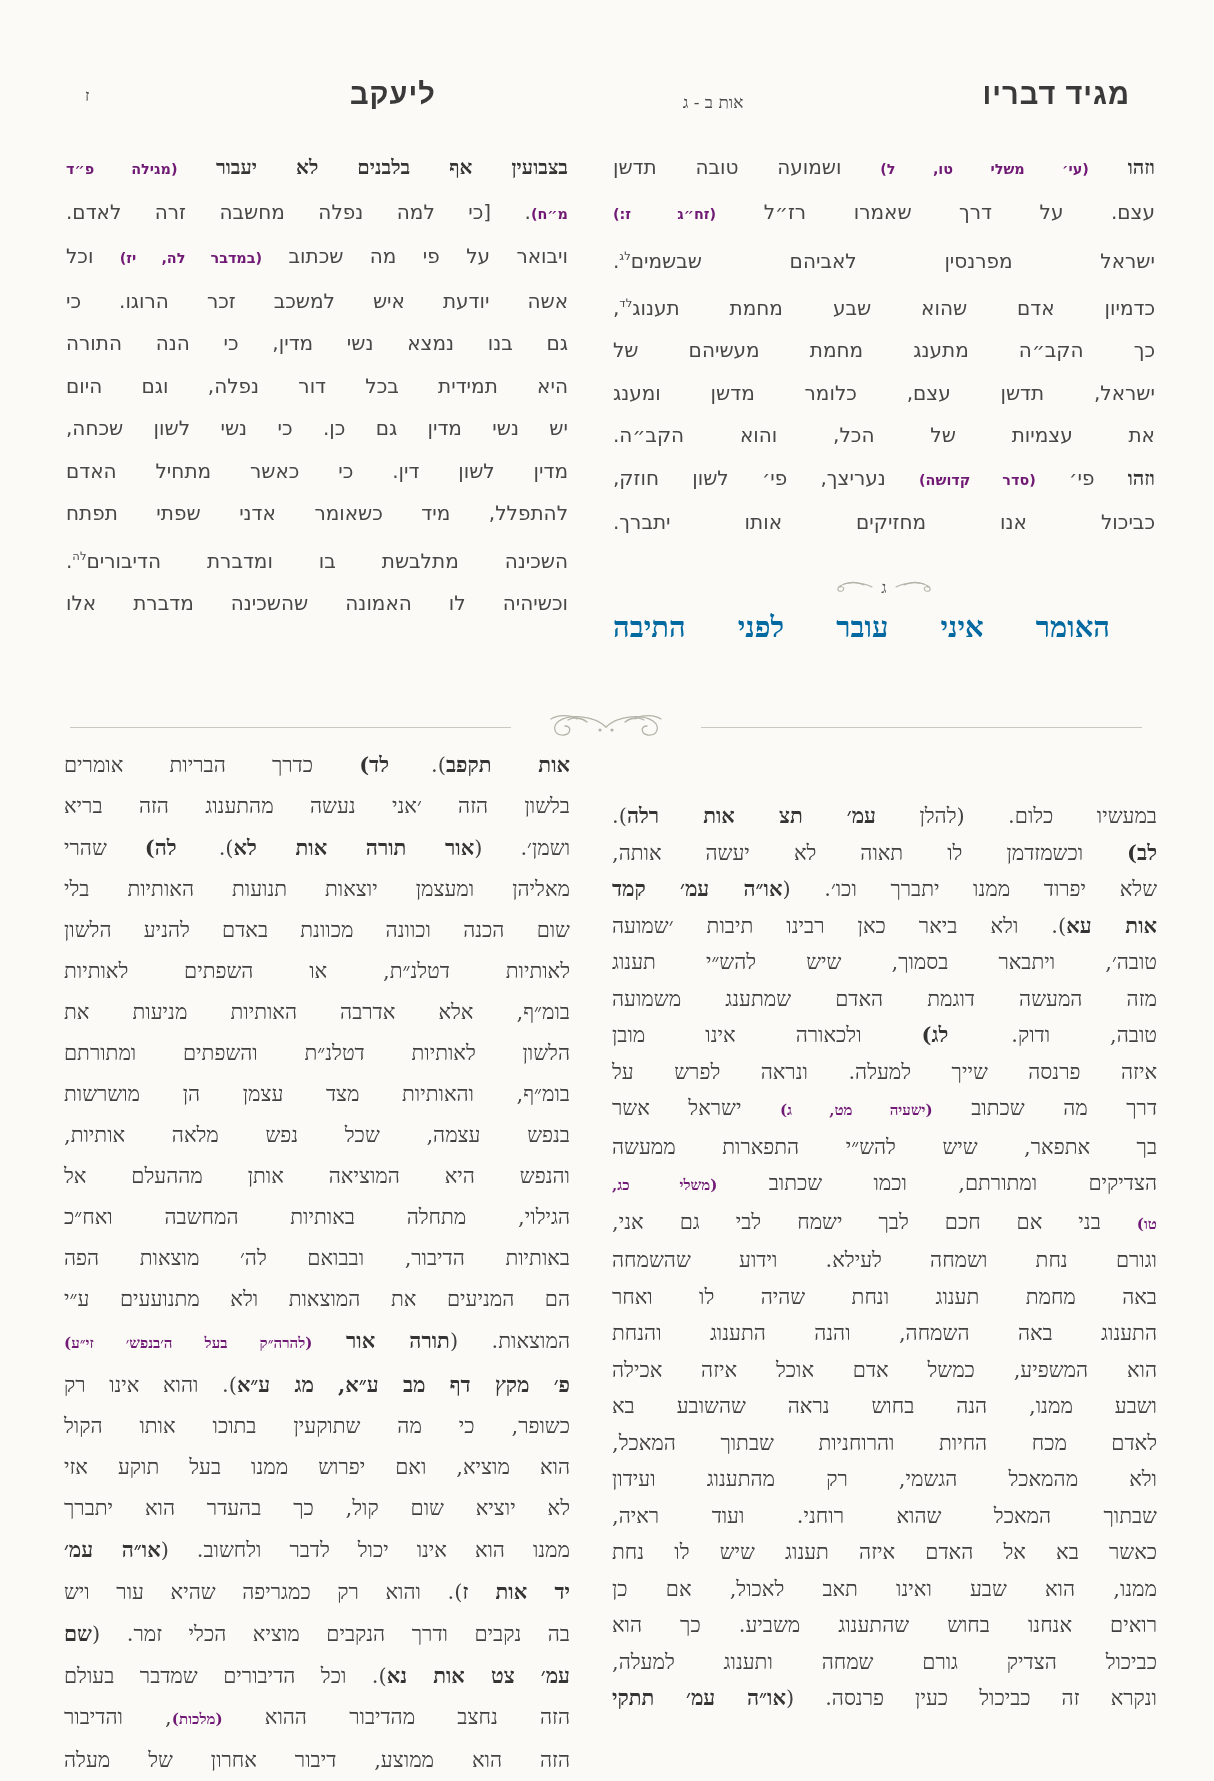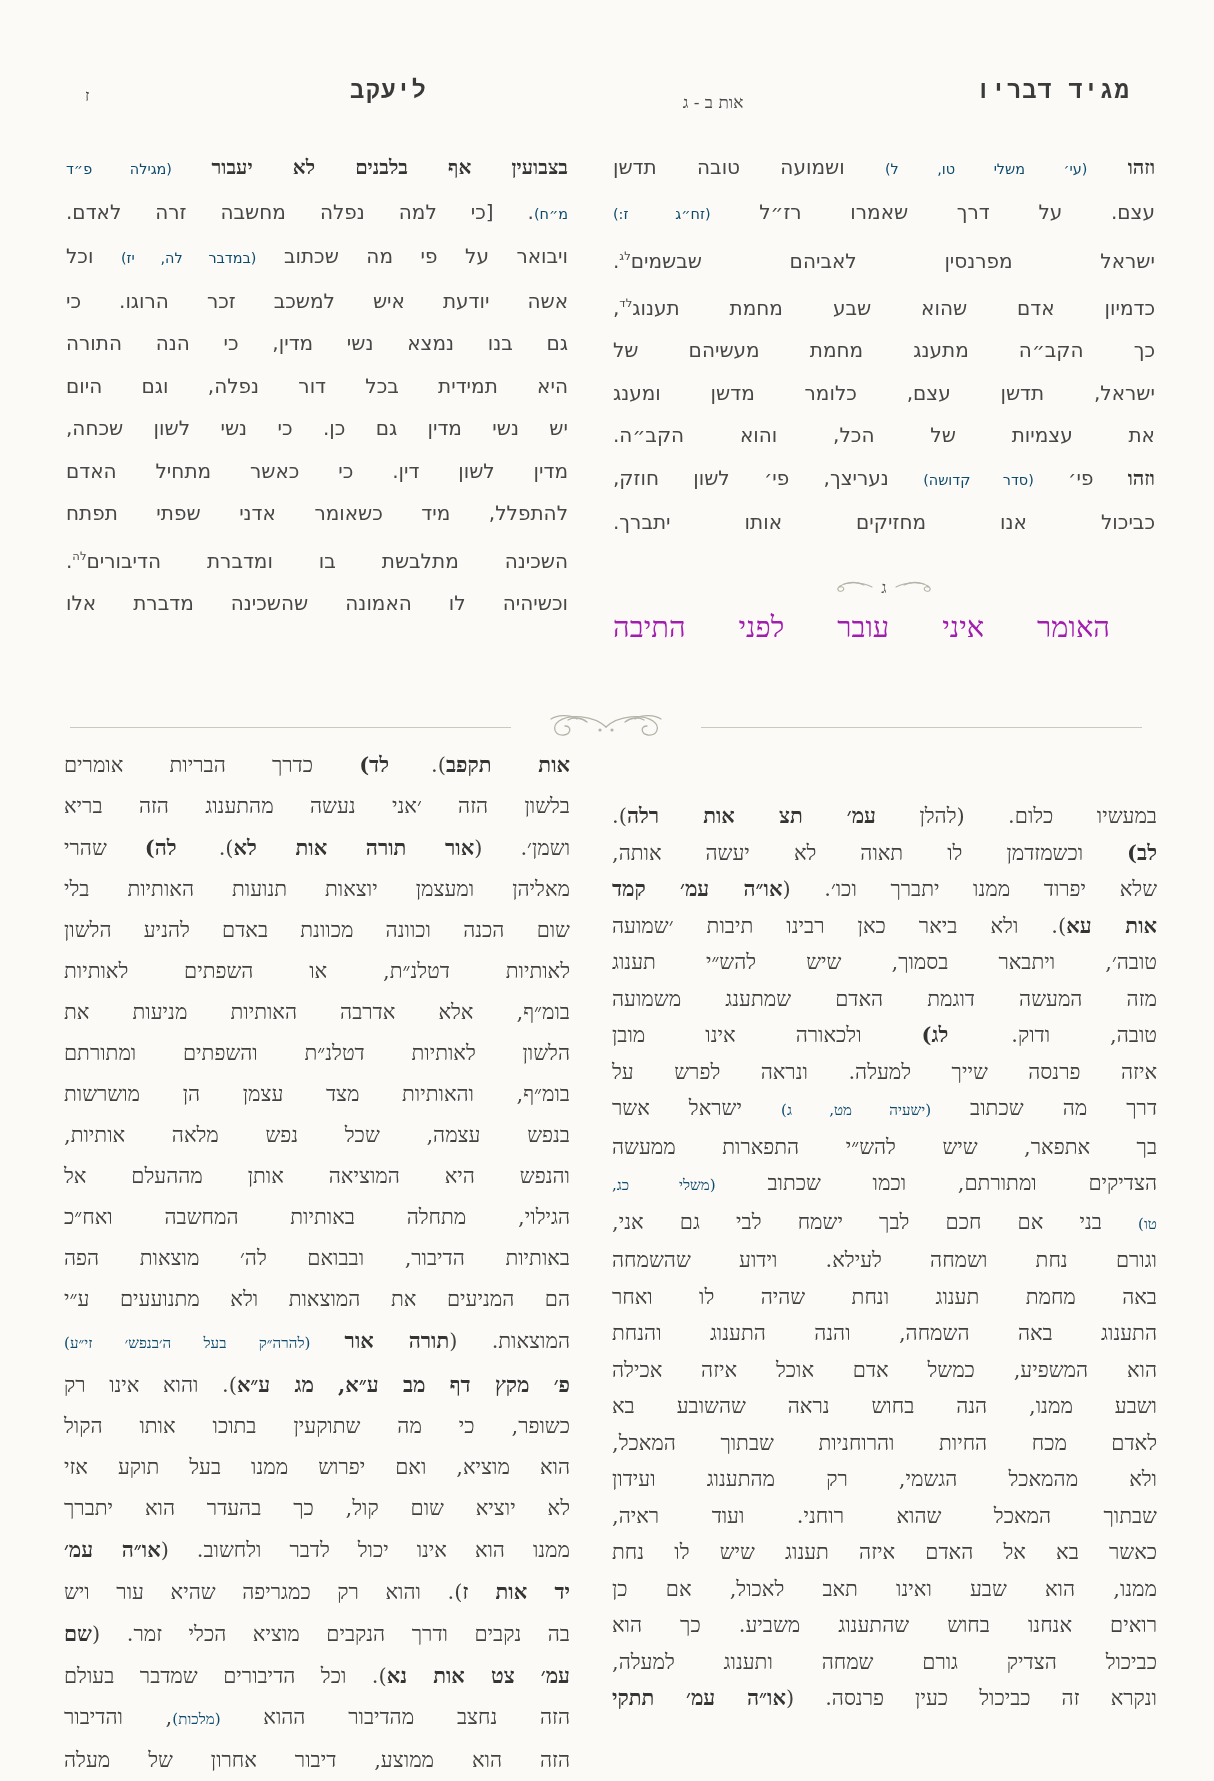--- a/index.html
+++ b/index.html
@@ -12,23 +12,23 @@
     width: 1214px;
     height: 1781px;
     background: #fbfaf6;
     overflow: hidden;
     direction: rtl;
     color: #3e3e3e;
   }
   
   .hdr-item { position: absolute; top: 78px; }
   .title {
-    font-family: Liberation Mono, monospace;
+    font-family: Liberation Sans, sans-serif;
     font-weight: bold;
-    font-size: 24px;
+    font-size: 29px;
     color: #3a3a3a;
     letter-spacing: 1px;
   }
   .hdr-right { right: 84px; }
   .hdr-left  { left: 350px; }
   .hdr-range {
     position: absolute; top: 92px; left: 648px; width: 130px;
     text-align: center;
     font-family: "DejaVu Serif", serif;
     font-size: 17px; color: #4a4a4a;
@@ -58,43 +58,43 @@
   }
   .top-right { left: 613px; top: 146px; width: 542px; }
   .top-left  { left: 66px;  top: 146px; width: 502px; }
   .bot-right { left: 612px; top: 758px; width: 545px; line-height: 36.5px; margin-top: 40px; }
   .bot-left  { left: 64px;  top: 744px; width: 506px; line-height: 41px; }
   .b {
     font-weight: bold;
     font-family: "DejaVu Serif", serif;
     color: #343434;
   }
-  .sm { font-size: 0.72em; color: #0c4a6e; }
+  .sm { font-size: 0.72em; color: #701a75; font-weight: bold; }
   .sup {
     font-size: 0.58em;
     vertical-align: super;
     color: #4c4c4c;
   }
   
   .chap-orn {
     position: absolute; left: 613px; top: 572px; width: 542px; height: 30px;
     display: flex; align-items: center; justify-content: center; gap: 7px;
   }
   .orn-letter {
     font-family: "DejaVu Serif", serif;
     font-size: 16px; color: #565656;
   }
   .flip { transform: scaleX(-1); }
   .chap-heading {
     position: absolute; left: 613px; top: 610px; width: 497px;
     padding-right: 45px;
     font-family: "DejaVu Serif", serif;
-    font-weight: normal;
+    font-weight: bold;
     font-size: 29px;
-    color: #a21caf;
+    color: #0369a1;
     text-align: justify;
     text-align-last: justify;
     white-space: nowrap;
   }
   
   .divider {
     position: absolute; left: 70px; top: 712px; width: 1072px; height: 30px;
     display: flex; align-items: center;
   }
   .divider .rule { flex: 1; height: 1px; background: #c9c9bf; }

